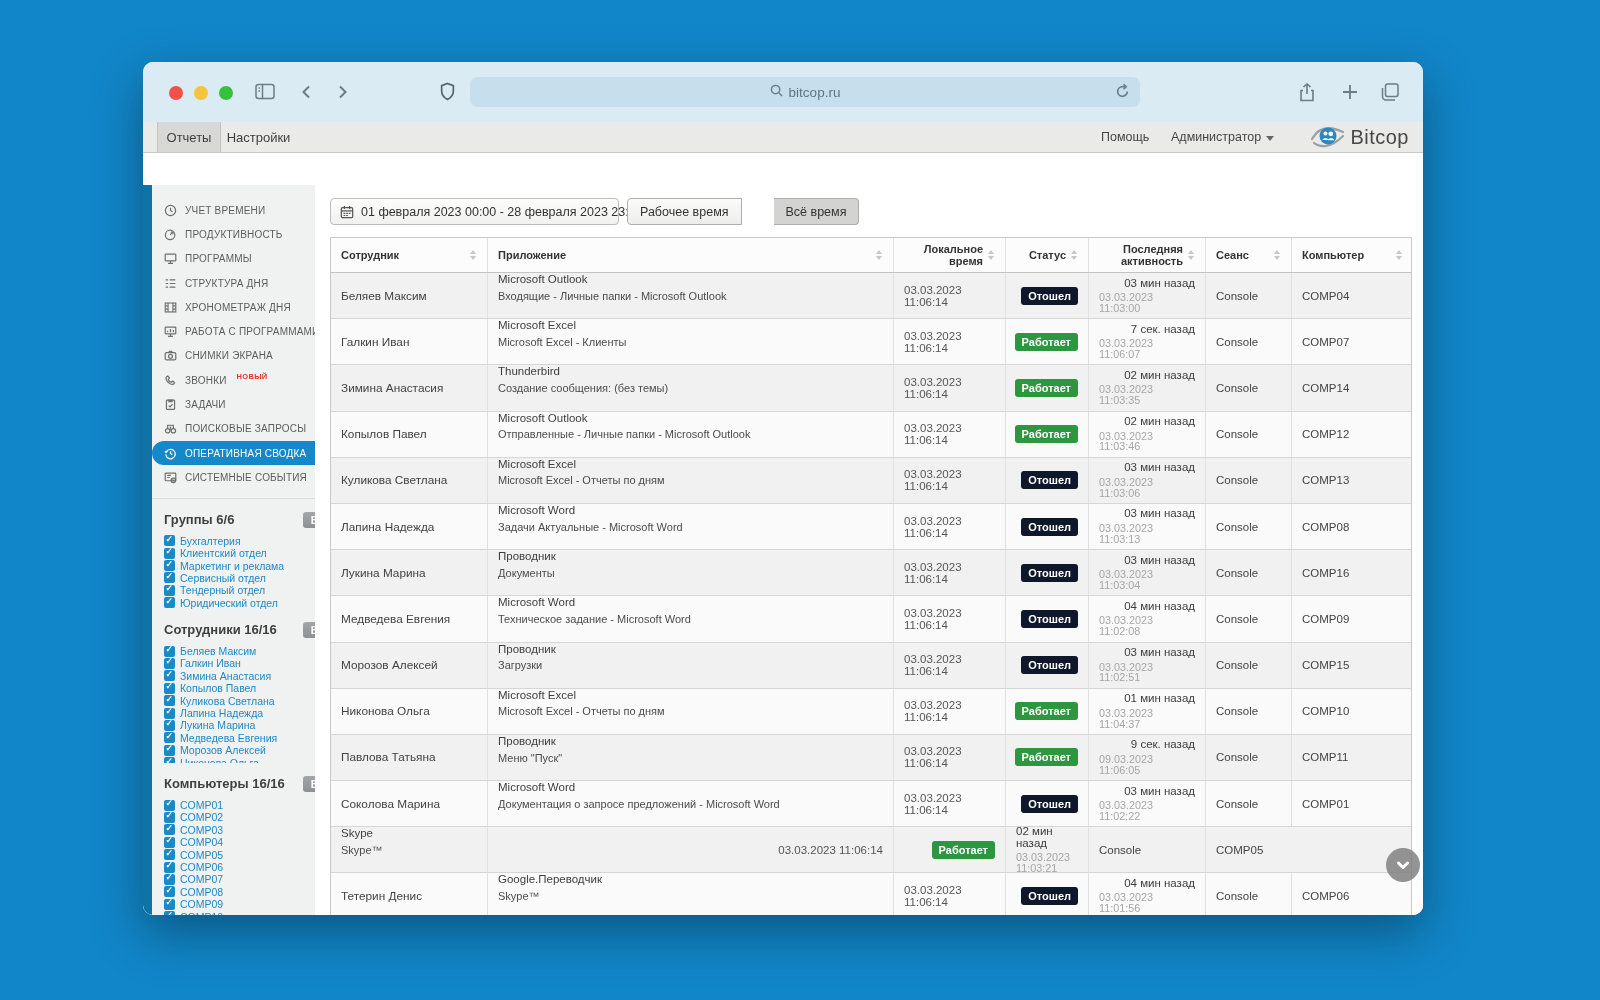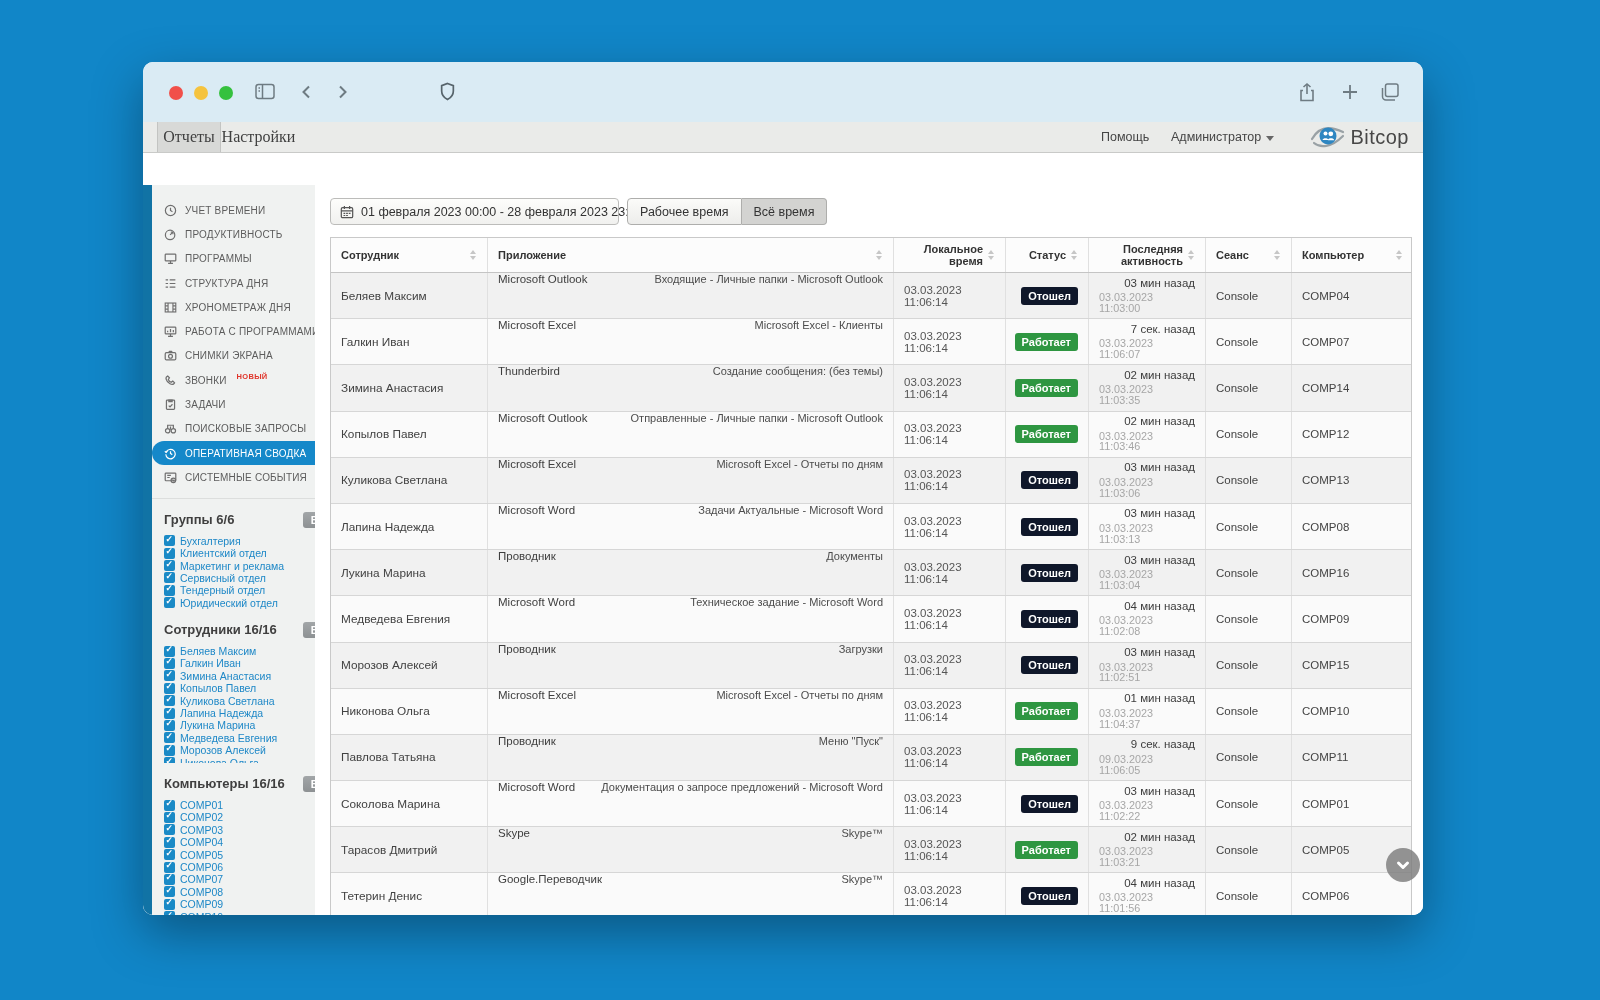--- a/index.html
+++ b/index.html
@@ -16,21 +16,21 @@
   .dot.red{ left:26px; background:#f1504a; } .dot.yellow{ left:51px; background:#f5c33e; } .dot.green{ left:76px; background:#35c13e; }
   .tb-ic { position:absolute; top:21px; color:#6e7b82; }
   .urlbar { position:absolute; left:327px; top:15px; width:670px; height:30px; border-radius:7px;
             background:#c7dfec; display:flex; align-items:center; justify-content:center; gap:6px;
             color:#5f7683; font-size:13.5px; }
   .urlbar .reload { position:absolute; right:9px; top:6px; }
 
   
   .tabbar { position:absolute; left:0; top:60px; width:100%; height:31px; background:#eaebe9; border-bottom:1px solid #c9cac8; }
   .apptab { position:absolute; top:0; height:30px; display:flex; align-items:center; justify-content:center;
-            font-size:16px; color:#3f3f3f; cursor:default;font-family:Liberation Serif, serif; }
+            font-size:13px; color:#3f3f3f; cursor:default; }
   .apptab.active { background:#d8d9d7; border-left:1px solid #c3c4c2; border-right:1px solid #c3c4c2; }
   .menulink { position:absolute; top:0; height:30px; display:flex; align-items:center; font-size:12.5px; color:#454545; gap:5px; }
   .caret { width:0; height:0; border-left:4px solid transparent; border-right:4px solid transparent; border-top:5px solid #666; margin-top:2px; }
   .brand { position:absolute; right:14px; top:2px; height:27px; display:flex; align-items:center; gap:4px; }
   .brand-text { font-size:20px; color:#474747; letter-spacing:.5px; font-weight:400; }
 
   
   .content { position:absolute; left:0; top:91px; right:0; bottom:0; background:#fff; }
   .strip { position:absolute; left:0; top:32px; bottom:0; width:9px; background:#1173a5; }
   .sidebar { position:absolute; left:9px; top:32px; bottom:0; width:197px; background:#f0f2f1; border-right:1px solid #e2e4e3; overflow:hidden; }
@@ -57,40 +57,40 @@
   .cnt { background:#a5a9ab; color:#fff; font-size:9.5px; border-radius:3px; min-width:15px; height:12px;
          display:flex; align-items:center; justify-content:center; padding:0 2px; }
   .scrollhint { position:absolute; right:3px; top:2px; width:3px; height:105px; background:#cfd1d0; border-radius:2px; }
 
   
   .workarea { position:absolute; left:172px; top:0; right:0; bottom:0; background:#fff; }
   .datebtn { position:absolute; left:15px; top:45px; height:27px; width:289px; border:1px solid #bcbcba; border-radius:4px;
              background:linear-gradient(#fdfdfb,#f1f1ef); display:flex; align-items:center; cursor:pointer; }
   .datebtn .dlabel { flex:1; font-size:12.5px; color:#333; padding-left:7px; white-space:nowrap; }
   .datebtn .dcaret { width:24px; align-self:stretch; border-left:1px solid #cccccb; display:flex; align-items:center; justify-content:center; }
-  .seg { position:absolute; top:45px; height:27px; display:flex; }
+  .seg { position:absolute; top:45px; height:27px; display:flex;gap:32px; }
   .segbtn { height:27px; border:1px solid #aeaeac; font-size:12.5px; color:#333; display:flex; align-items:center;
             justify-content:center; padding:0 12px; cursor:pointer; background:linear-gradient(#fbfbf9,#ededeb); }
   .segbtn.first { border-radius:4px 0 0 4px; }
   .segbtn.last { border-radius:0 4px 4px 0; border-left:none; background:#d3d3d1; }
 
   .table { position:absolute; left:15px; top:84px; width:1082px; border:1px solid #c9c9c9; }
   .tr { display:grid; grid-template-columns:157px 406px 112px 83px 117px 86px 121px; }
   .th { height:35px; background:#fcfcfc; border-bottom:1px solid #c4c4c4; }
   .cell { padding:0 10px; display:flex; align-items:center; border-right:1px solid #e0e0e0; overflow:hidden; }
   .cell:last-child { border-right:none; }
   .hcell { font-size:11px; font-weight:bold; color:#333; cursor:pointer; }
   .hcell .hl { flex:1; }
   .hcell.r .hl { text-align:right; padding-right:4px; }
   .sort { flex:0 0 auto; display:flex; }
   .tbody .tr { height:46.2px; border-bottom:1px solid #d6d6d6; }
   .tbody .tr:nth-child(odd) { background:#f1f1f1; }
   .tbody .tr:nth-child(even) { background:#fafafa; }
   .emp { font-size:11.8px; color:#424242; }
-  .appcell { align-items:flex-start; justify-content:space-between; gap:4px; }
+  .appcell { flex-direction:column; align-items:flex-start; justify-content:flex-start; gap:4px; }
   .appline1 { font-size:11.5px; color:#3e3e3e; line-height:1.1; }
   .appline2 { font-size:11px; color:#4c4c4c; line-height:1.1; }
   .r-al { justify-content:flex-end; }
   .time { font-size:11.5px; color:#555; }
   .badge { font-size:11px; font-weight:bold; color:#fff; border-radius:3px; padding:3px 7px; white-space:nowrap; }
   .badge.away { background:#0f172a;text-align:center; }
   .badge.working { background:#2e9641; }
   .lastcell { flex-direction:column; align-items:flex-end; justify-content:center; gap:3px; }
   .ago { font-size:11.5px; color:#3c3c3c; line-height:1; }
   .lastdate { font-size:10.8px; color:#a6a6a6; line-height:1; }
@@ -123,20 +123,35 @@
     <span class="tb-ic" style="left:191px;top:22px">
       <svg width="16" height="16" viewBox="0 0 16 16" fill="none" stroke="currentColor" stroke-width="2">
           <path d="M6 2.5 11.5 8 6 13.5"></path>
         </svg>
     </span>
     <span class="tb-ic" style="left:296px;top:20px;color:#57646b">
       <svg width="17" height="20" viewBox="0 0 16 18" fill="none" stroke="currentColor" stroke-width="1.6">
           <path d="M8 1l5.5 2v5c0 4-2.5 6.5-5.5 8-3-1.5-5.5-4-5.5-8V3z"></path>
         </svg>
     </span>
+    <div class="urlbar">
+      <span>
+        <svg width="13" height="13" viewBox="0 0 14 14" fill="none" stroke="#6b828f" stroke-width="1.6">
+            <circle cx="6" cy="6" r="4.5"></circle>
+            <path d="M9.5 9.5 13 13"></path>
+          </svg>
+      </span>
+      <span>bitcop.ru</span>
+      <span class="reload">
+        <svg width="17" height="17" viewBox="0 0 16 16" fill="none" stroke="#69808d" stroke-width="1.6">
+            <path d="M12.5 8A4.5 4.5 0 1 1 8 3.5h3"></path>
+            <path d="M9 1.2 11.4 3.5 9 5.8"></path>
+          </svg>
+      </span>
+    </div>
     <span class="tb-ic" style="left:1155px;top:20px">
       <svg width="18" height="21" viewBox="0 0 18 20" fill="none" stroke="currentColor" stroke-width="1.6">
           <path d="M9 1.5v10"></path>
           <path d="M5.5 4.5 9 1.5l3.5 3"></path>
           <path d="M5 8H3v10h12V8h-2"></path>
         </svg>
     </span>
     <span class="tb-ic" style="left:1198px;top:21px">
       <svg width="18" height="18" viewBox="0 0 18 18" fill="none" stroke="currentColor" stroke-width="1.8">
           <path d="M9 2v14M2 9h14"></path>
@@ -836,23 +851,20 @@
               </div>
               <div class="cell">
                 <span class="plain">Console</span>
               </div>
               <div class="cell">
                 <span class="plain">COMP01</span>
               </div>
             </div>
 
             <div class="tr">
-              <div class="cell">
-                <span class="emp">Тарасов Дмитрий</span>
-              </div>
               <div class="cell appcell">
                 <span class="appline1">Skype</span>
                 <span class="appline2">Skype™</span>
               </div>
               <div class="cell r-al">
                 <span class="time">03.03.2023 11:06:14</span>
               </div>
               <div class="cell r-al">
                 <span class="badge working">Работает</span>
               </div>

